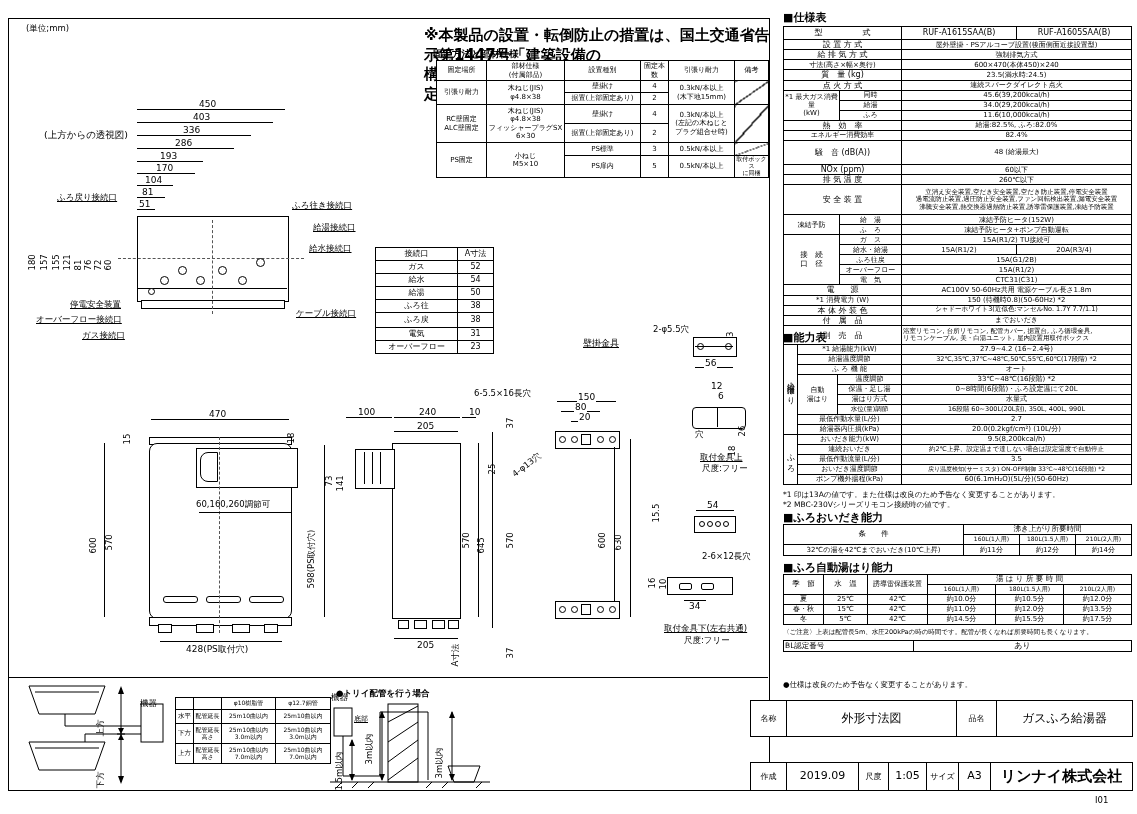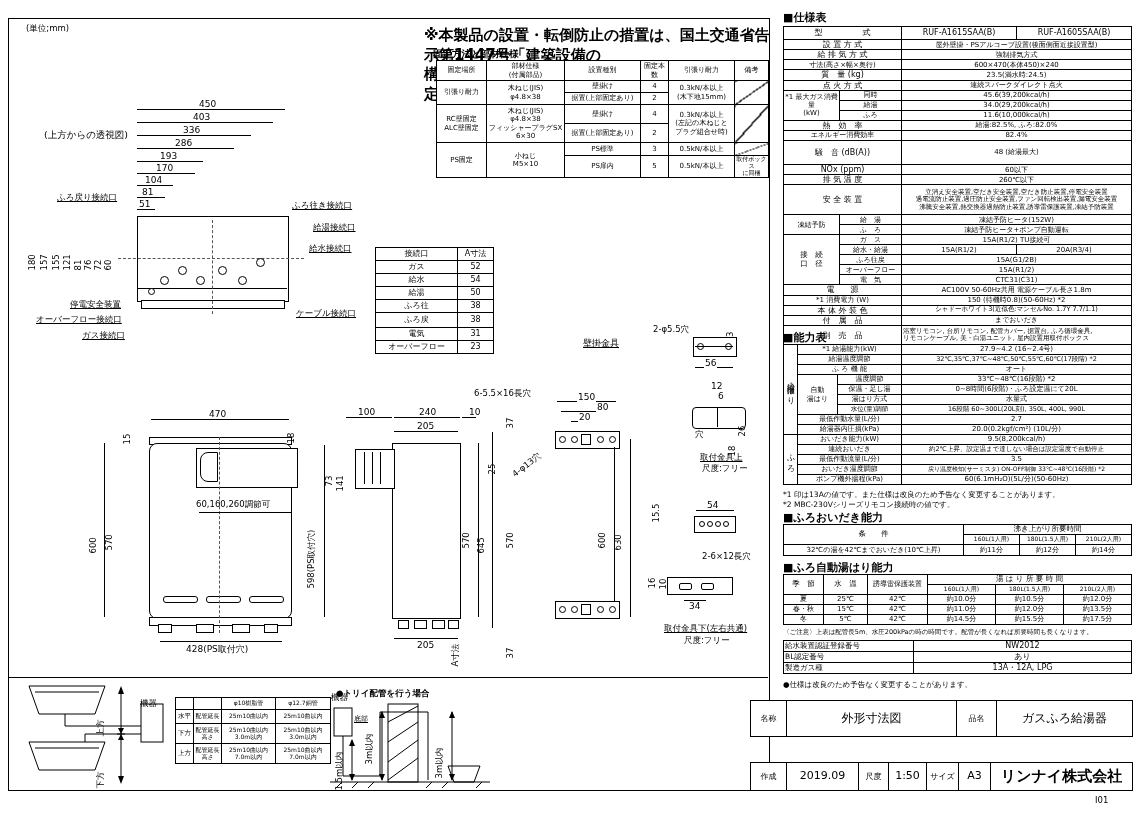--- a/index.html
+++ b/index.html
@@ -265,21 +265,21 @@
   <span class="pl" style="left:474px;top:389px">6-5.5×16長穴</span>
   <div class="box" style="left:555px;top:431px;width:63px;height:16px"></div>
   <div class="cir" style="left:559px;top:436px;width:5px;height:5px"></div>
   <div class="cir" style="left:571px;top:436px;width:5px;height:5px"></div>
   <div class="cir" style="left:597px;top:436px;width:5px;height:5px"></div>
   <div class="cir" style="left:609px;top:436px;width:5px;height:5px"></div>
   <div class="box" style="left:581px;top:434px;width:8px;height:9px"></div>
   <div class="hl" style="left:557px;top:401px;width:59px"></div>
   <span class="lbl" style="left:577px;top:393px">150</span>
   <div class="hl" style="left:561px;top:411px;width:39px"></div>
-  <span class="lbl" style="left:596px;top:403px">80</span>
+  <span class="lbl" style="left:574px;top:403px">80</span>
   <div class="hl" style="left:571px;top:421px;width:19px"></div>
   <span class="lbl" style="left:578px;top:413px">20</span>
   <span class="pl" style="left:516px;top:470px;transform:rotate(-38deg);transform-origin:left bottom">4-φ13穴</span>
   <span class="vtxt" style="left:514px;top:420px">37</span>
   <span class="vtxt" style="left:496px;top:466px">25</span>
   <span class="vtxt" style="left:514px;top:540px">570</span>
   <div class="vl" style="left:614px;top:447px;height:162px"></div>
   <span class="vtxt" style="left:606px;top:540px">600</span>
   <div class="vl" style="left:630px;top:439px;height:178px"></div>
   <span class="vtxt" style="left:622px;top:542px">630</span>
@@ -710,31 +710,23 @@
   </tbody>
     </table>
   <div class="note" style="left:783px;top:628px;font-size:6.5px">〈ご注意〉上表は配管長5m、水圧200kPaの時の時間です。配管が長くなれば所要時間も長くなります。</div>
 
   <table class="t" style="left:783px;top:640px">
     <colgroup>
         <col style="width:130px">
         <col style="width:218px">
       </colgroup>
     <tbody>
-        <tr style="height:11px">
-          <td class="f75 lft">給水装置認証登録番号</td>
-          <td>NW2012</td>
-        </tr>
     <tr style="height:11px">
           <td class="f75 lft">BL認定番号</td>
           <td>あり</td>
-        </tr>
-    <tr style="height:11px">
-          <td class="f75 lft">製造ガス種</td>
-          <td>13A・12A, LPG</td>
         </tr>
   </tbody>
     </table>
   <div class="note" style="left:783px;top:680px;font-size:7.5px">●仕様は改良のため予告なく変更することがあります。</div>
 
   <table class="t" style="left:750px;top:700px">
     <colgroup>
         <col style="width:36px">
         <col style="width:170px">
         <col style="width:40px">
@@ -757,21 +749,21 @@
         <col style="width:38px">
         <col style="width:32px">
         <col style="width:32px">
         <col style="width:142px">
       </colgroup>
     <tbody>
         <tr style="height:28px">
       <td class="f10">作成</td>
       <td style="font-size:11px">2019.09</td>
       <td class="f10">尺度</td>
-      <td style="font-size:11px">1:50</td>
+      <td style="font-size:11px">1:05</td>
       <td class="f8">サイズ</td>
       <td style="font-size:11px">A3</td>
       <td style="font-size:15px;font-weight:bold">リンナイ株式会社</td>
     </tr>
   </tbody>
     </table>
   <span class="pl f8" style="left:1095px;top:796px">I01</span>
 
 </div>
 

